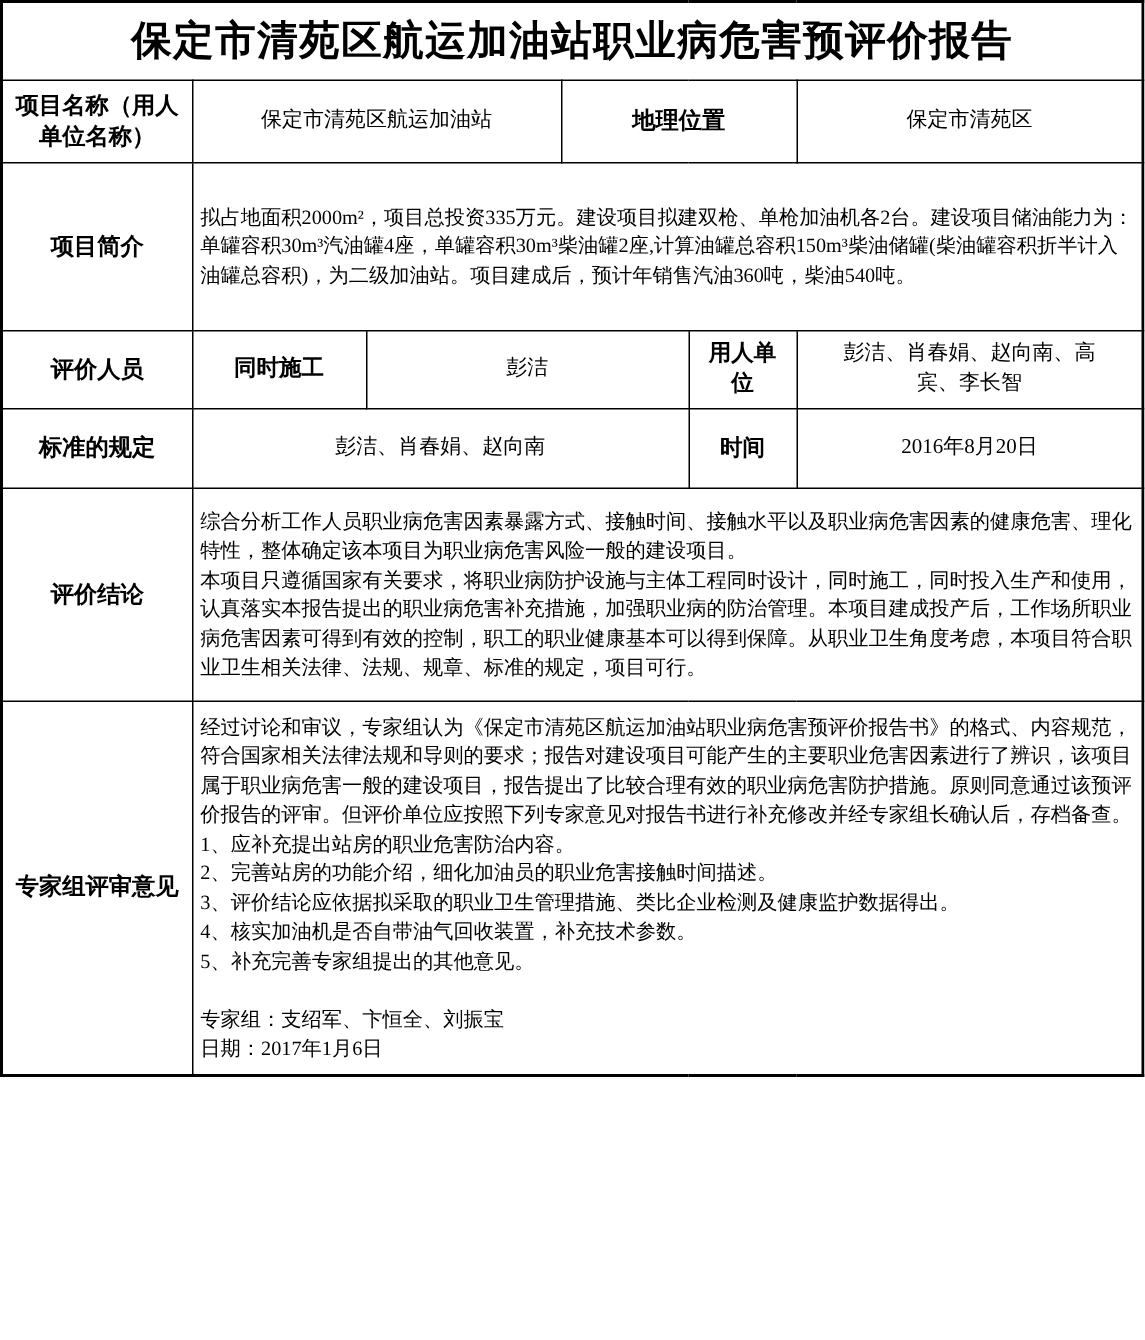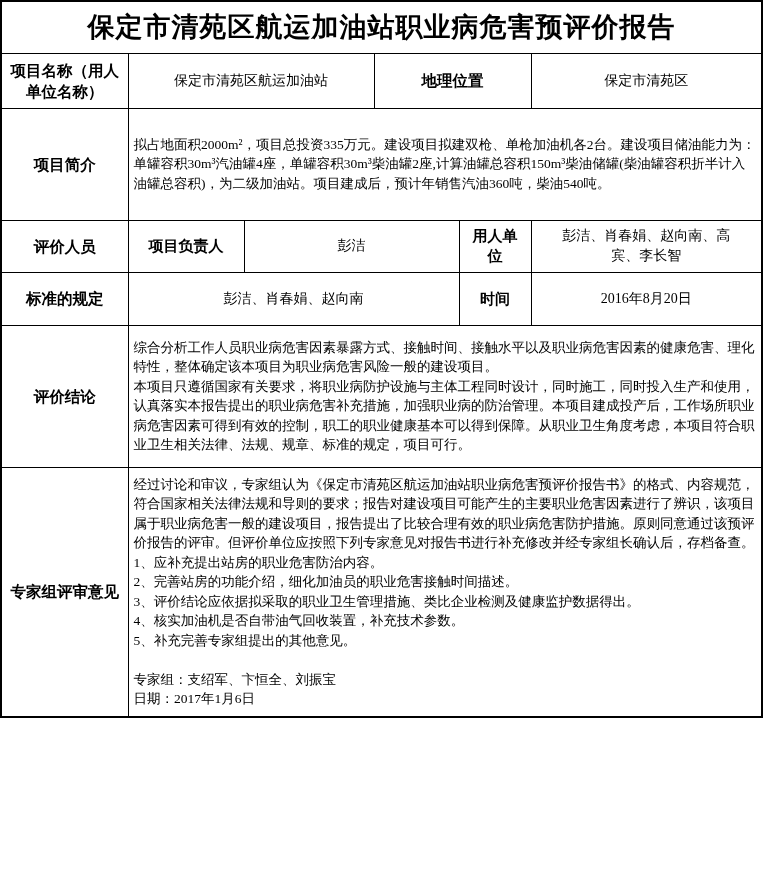--- a/index.html
+++ b/index.html
@@ -100,21 +100,21 @@
   </tr>
 
 
   <tr class="r3">
     <td class="label">项目简介</td>
     <td colspan="5" class="multiline">拟占地面积2000m²，项目总投资335万元。建设项目拟建双枪、单枪加油机各2台。建设项目储油能力为：单罐容积30m³汽油罐4座，单罐容积30m³柴油罐2座,计算油罐总容积150m³柴油储罐(柴油罐容积折半计入油罐总容积)，为二级加油站。项目建成后，预计年销售汽油360吨，柴油540吨。</td>
   </tr>
 
   <tr class="r4">
     <td class="label">评价人员</td>
-    <td class="label-sm">项目负责人</td>
+    <td class="label-sm">同时施工</td>
     <td colspan="2" class="val-center">彭洁</td>
     <td class="label-sm">用人单位</td>
     <td class="val-center">彭洁、肖春娟、赵向南、高宾、李长智</td>
   </tr>
 
   <tr class="r5">
     <td class="label">标准的规定</td>
     <td colspan="3" class="val-center">彭洁、肖春娟、赵向南</td>
     <td class="label-sm">时间</td>
     <td class="val-center">2016年8月20日</td>

